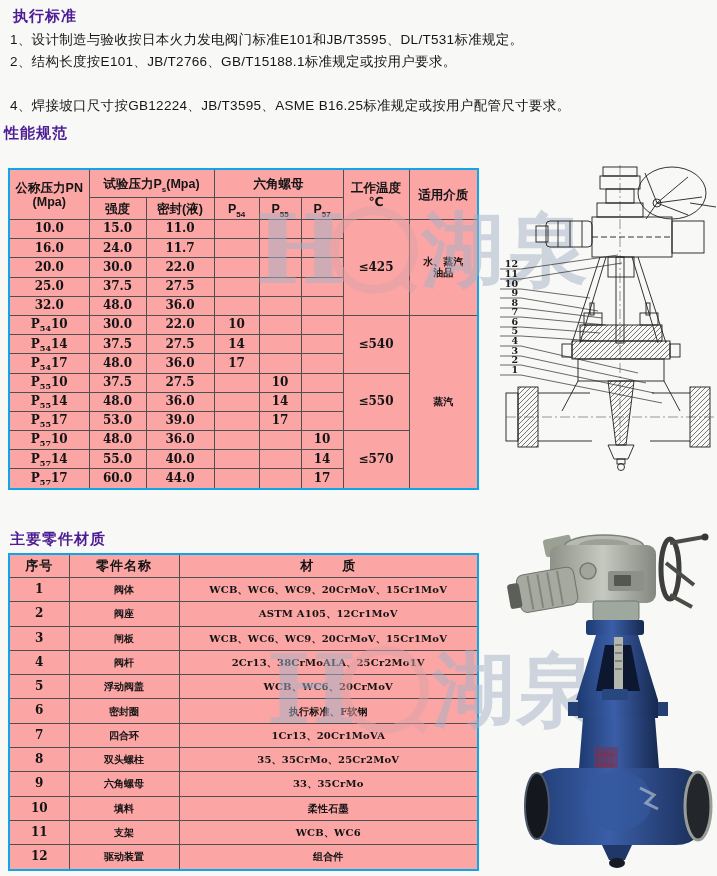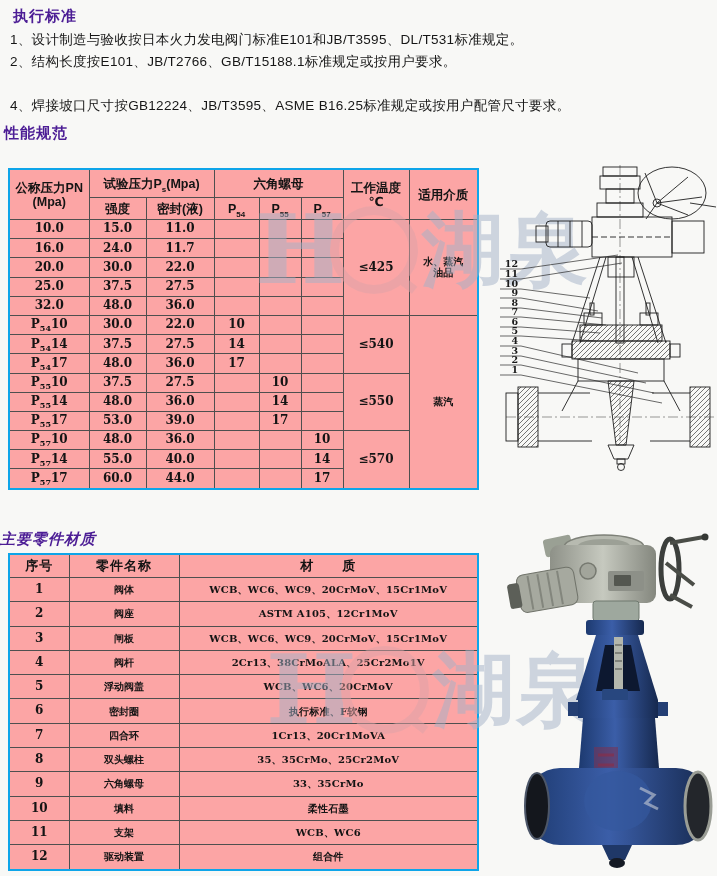--- a/index.html
+++ b/index.html
@@ -298,21 +298,21 @@
       <text class="callout-num" x="68" y="152" text-anchor="end">7</text>
       <text class="callout-num" x="68" y="162" text-anchor="end">6</text>
       <text class="callout-num" x="68" y="171" text-anchor="end">5</text>
       <text class="callout-num" x="68" y="181" text-anchor="end">4</text>
       <text class="callout-num" x="68" y="191" text-anchor="end">3</text>
       <text class="callout-num" x="68" y="200" text-anchor="end">2</text>
       <text class="callout-num" x="68" y="210" text-anchor="end">1</text>
     </g>
   </svg>
 
-  <div class="heading" style="left:0;top:530px;font-style:italic;">主要零件材质</div>
+  <div class="heading" style="left:10px;top:530px;">主要零件材质</div>
   <table class="t2">
       <colgroup>
         <col style="width: 60px;">
         <col style="width: 110px;">
         <col style="width: 299px;">
       </colgroup>
       <thead>
         <tr>
           <th class="">序号</th>
           <th class="">零件名称</th>

